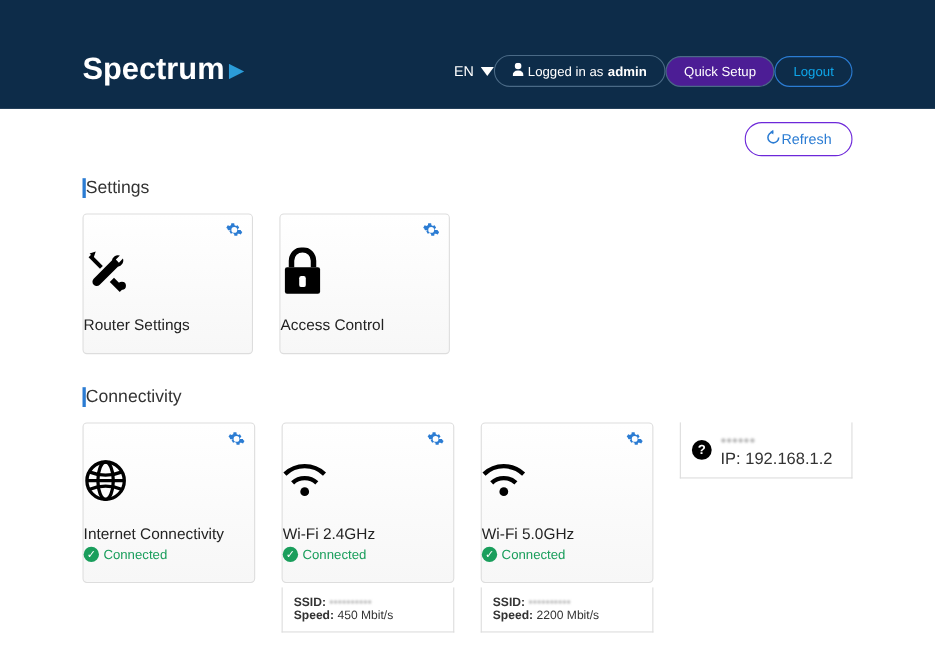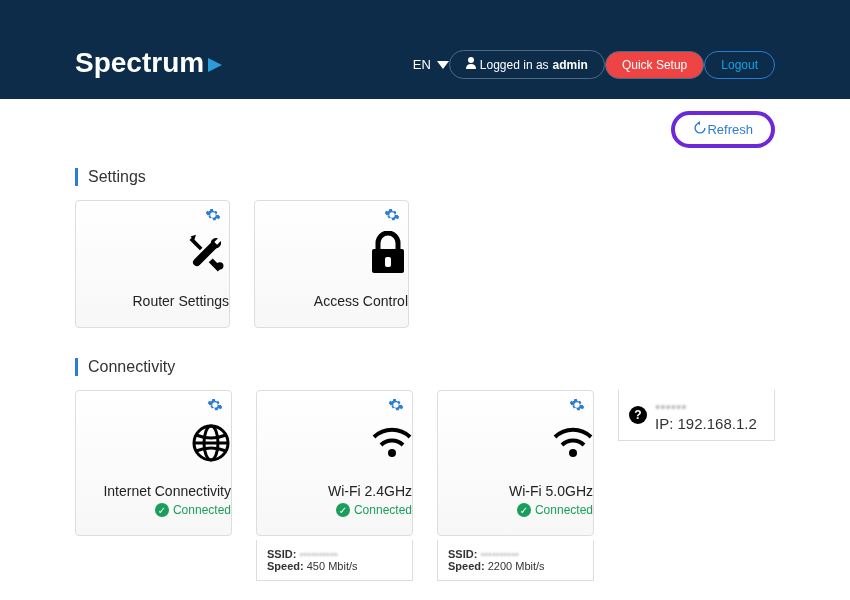--- a/index.html
+++ b/index.html
@@ -3,28 +3,28 @@
 <meta charset="utf-8">
 <style>
   * { box-sizing: border-box; margin: 0; padding: 0; }
   body { font-family: Arial, Helvetica, sans-serif; background: #fff; width: 850px; height: 600px; overflow: hidden; }
   .header { background: #0d2c49; height: 99px; display: flex; align-items: flex-end; padding: 0 75px 20px 75px; justify-content: space-between; }
   .logo { color: #fff; font-size: 28px; font-weight: bold; display: flex; align-items: center; margin-top: 14px; }
   .logo-tri { margin-left: 4px; }
   .header-right { display: flex; align-items: center; }
   .lang { color: #fff; font-size: 13px; display: flex; align-items: center; gap: 6px; cursor: pointer; }
   .pill { border: 1px solid #4a6a86; border-radius: 20px; padding: 6px 16px; color: #fff; font-size: 12px; display: flex; align-items: center; gap: 4px; cursor: pointer; background: transparent; }
-  .pill.quick { background: #ef4444; }
+  .pill.quick { background: #4c1d95; }
   .pill.logout { color: #0ea5e9; border-color: #2b7cd3; }
   .topbar { display: flex; justify-content: flex-end; padding: 12px 75px 0 75px; }
-  .refresh-btn { border: 4px solid #6d28d9; border-radius: 20px; padding: 6px 18px; color: #2b7cd3; font-size: 13px; background: transparent; display: flex; align-items: center; cursor: pointer; }
+  .refresh-btn { border: 1px solid #6d28d9; border-radius: 20px; padding: 6px 18px; color: #2b7cd3; font-size: 13px; background: transparent; display: flex; align-items: center; cursor: pointer; }
   .content { padding: 20px 75px 0 75px; }
-  .section-title { border-left: 3px solid #2b7cd3; padding-left: 10px; font-size: 16px; color: #333; margin-bottom: 14px; font-weight: normal; }
+  .section-title { border-left: 3px solid #2b7cd3; font-size: 16px; color: #333; margin-bottom: 14px; font-weight: normal; }
   .cards { display: flex; gap: 24px; margin-bottom: 30px; }
-  .card { width: 155px; border: 1px solid #ddd; border-radius: 4px; background: linear-gradient(#fff,#f7f7f7); position: relative; padding: 12px 0 18px 0; display: flex; flex-direction: column; align-items: flex-end; cursor: pointer; }
+  .card { width: 155px; border: 1px solid #ddd; border-radius: 4px; background: linear-gradient(#fff,#f7f7f7); position: relative; padding: 12px 0 18px 0; display: flex; flex-direction: column; align-items: flex-start; cursor: pointer; }
   .card-wide { width: 100%; }
   .gear { position: absolute; top: 6px; right: 8px; color: #2b7cd3; cursor: pointer; }
   .card-icon { height: 56px; display: flex; align-items: center; justify-content: center; margin-top: 12px; margin-bottom: 12px; }
   .card-label { font-size: 14px; color: #222; }
   .status { display: flex; align-items: center; gap: 4px; font-size: 12px; color: #1a9e5c; margin-top: 4px; }
   .check { width: 14px; height: 14px; background: #1a9e5c; border-radius: 50%; display: inline-flex; align-items: center; justify-content: center; color: #fff; font-size: 10px; }
   .card-block { width: 160px; display: flex; flex-direction: column; gap: 4px; }
   .sub { border: 1px solid #ddd; border-top: none; padding: 8px 10px; font-size: 11px; color: #333; background: #fff; }
   .sub .blur { color: #bbb; filter: blur(1px); }
   .sub-eth { display: flex; align-items: center; gap: 8px; }

